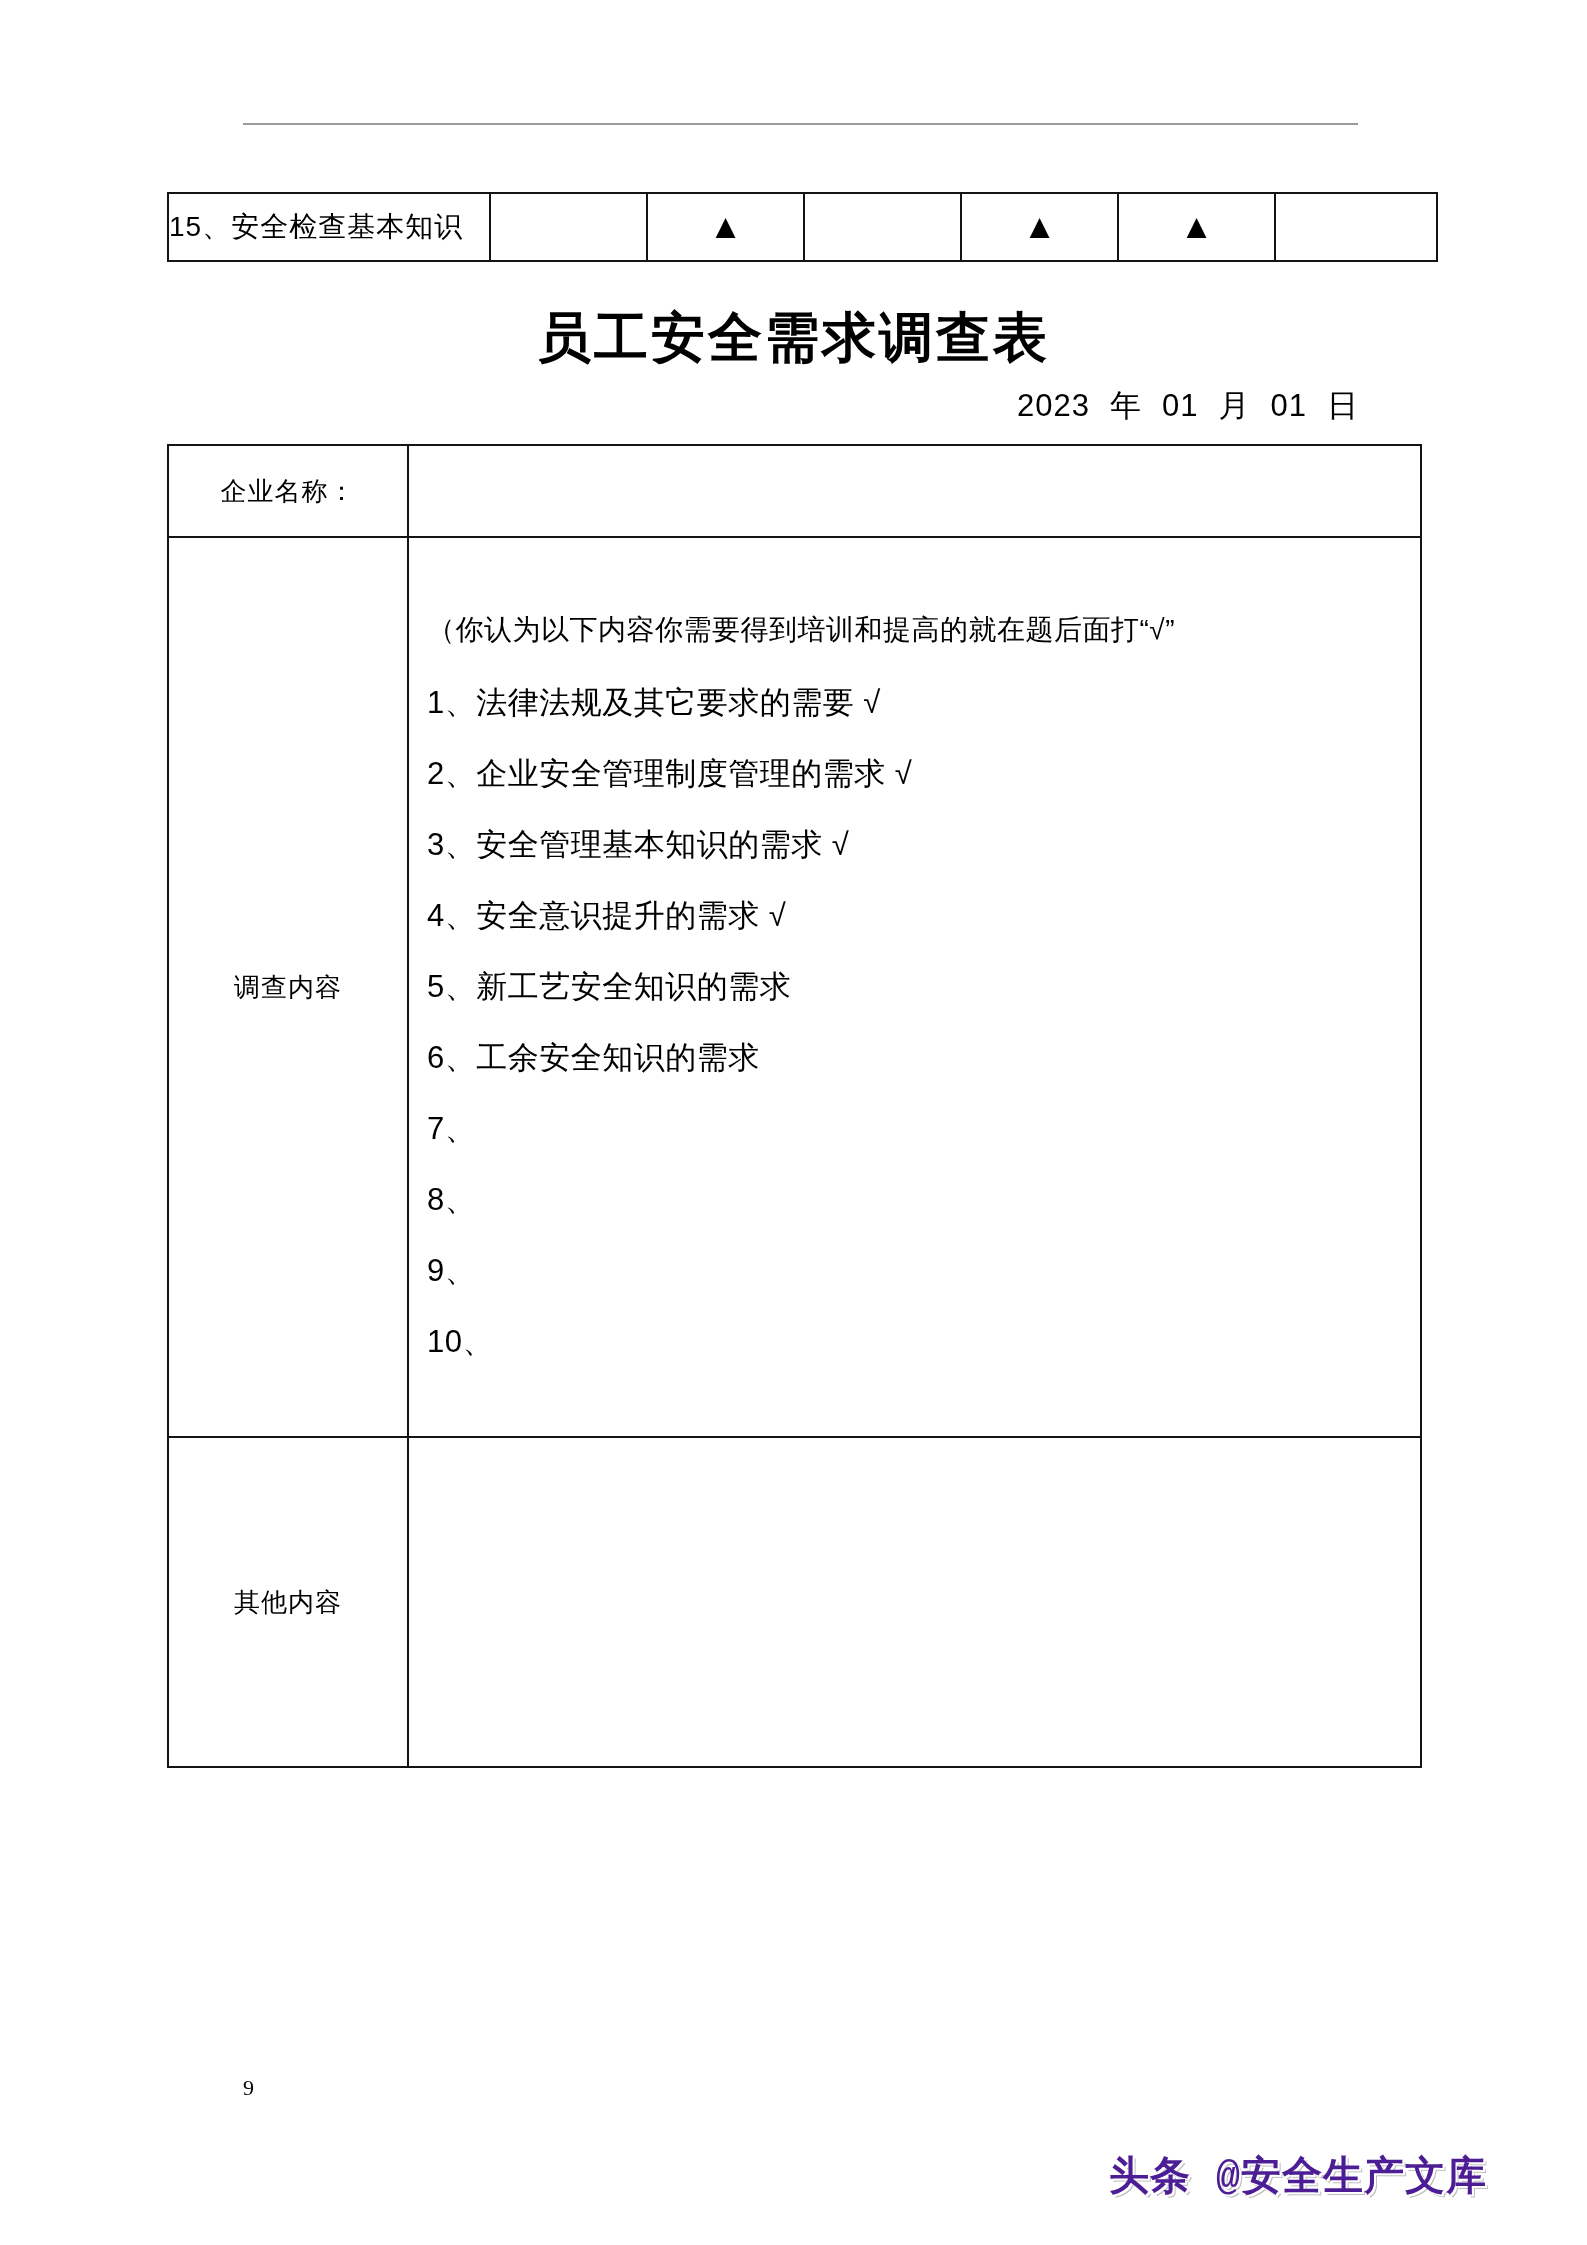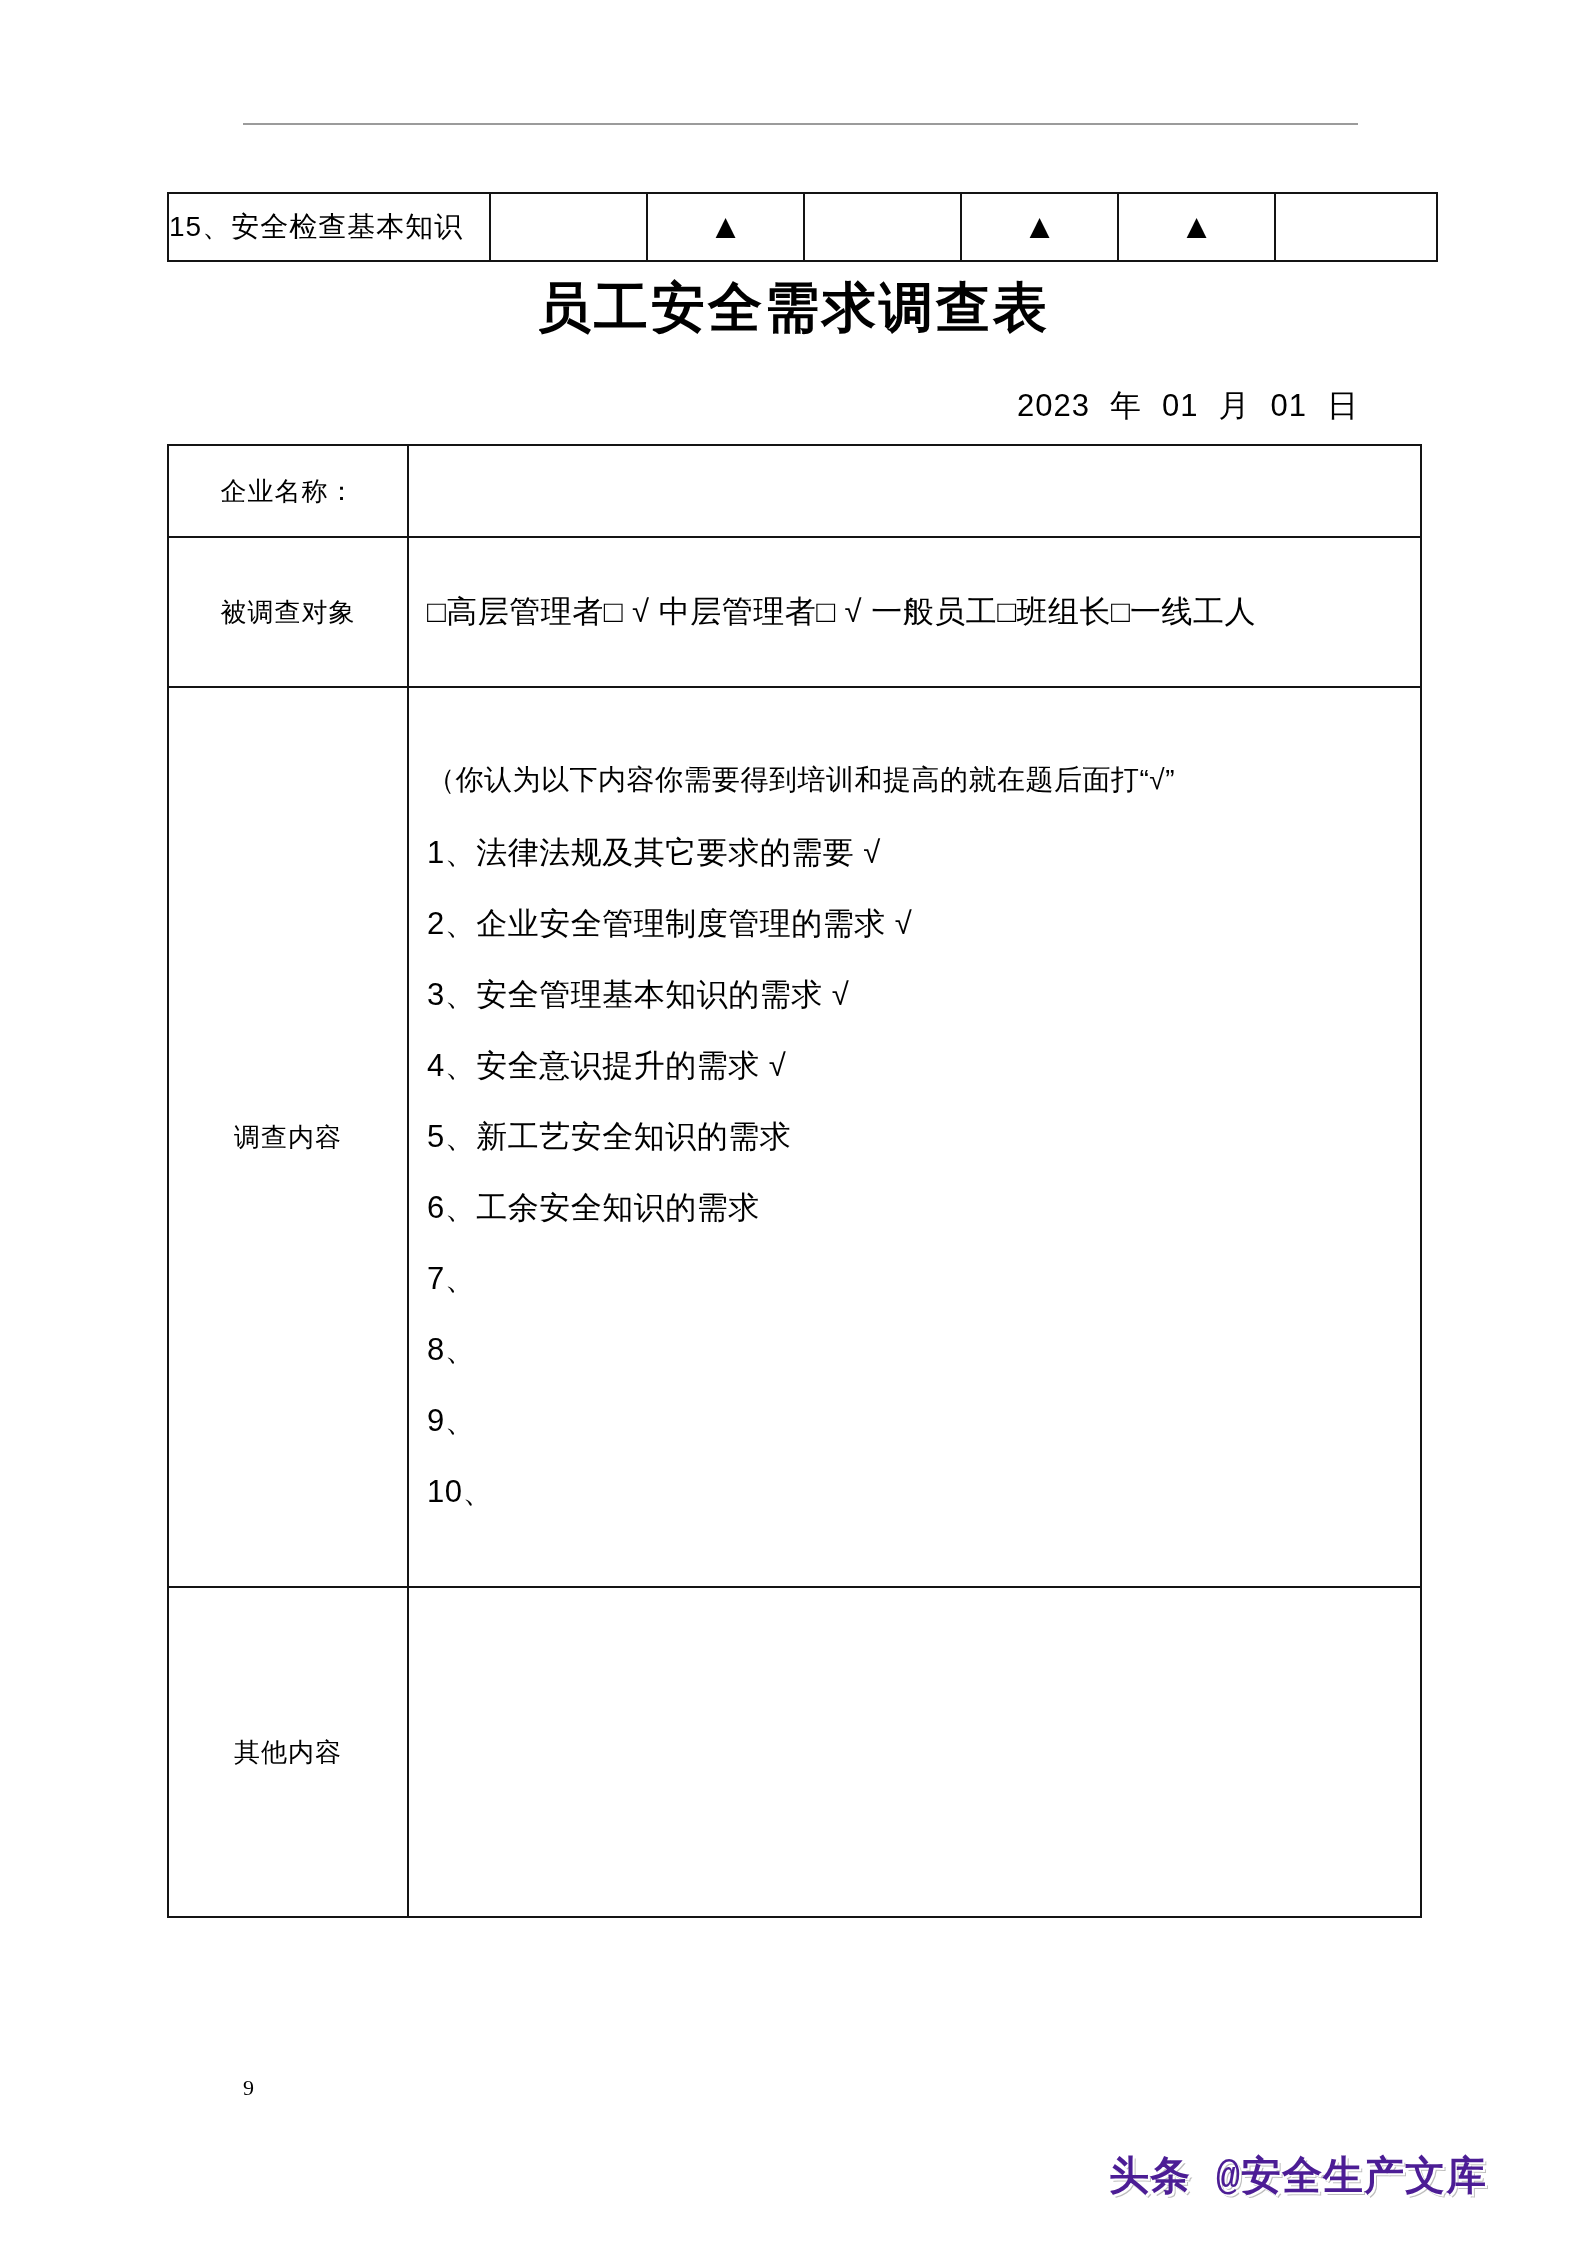--- a/index.html
+++ b/index.html
@@ -56,21 +56,21 @@
   .tri {
     font-size: 34px;
     line-height: 1;
     display: inline-block;
   }
 
   
   .doc-title {
     position: absolute;
     left: 0;
-    top: 272px;
+    top: 302px;
     width: 1587px;
     text-align: center;
     font-size: 54px;
     font-weight: 700;
     letter-spacing: 3px;
     font-family: "DejaVu Sans", "Liberation Sans", sans-serif;
   }
 
   
   .date-line {
@@ -180,24 +180,20 @@
 
   <div class="date-line">
     <span class="num">2023</span><span class="seg">年</span><span class="num">01</span><span class="seg">月</span><span class="num">01</span><span class="seg">日</span>
   </div>
 
   <table class="main-table">
     <tbody>
         <tr>
       <td class="row-label cell-enterprise">企业名称：</td>
       <td class="cell-enterprise"></td>
-    </tr>
-    <tr>
-      <td class="row-label cell-target">被调查对象</td>
-      <td class="cell-target">□高层管理者□ √ 中层管理者□ √ 一般员工□班组长□一线工人</td>
     </tr>
     <tr>
       <td class="row-label cell-content tall" style="vertical-align:middle;border-radius:8px;">调查内容</td>
       <td class="cell-content">
         <div class="content-intro">（你认为以下内容你需要得到培训和提高的就在题后面打“√”</div>
         <ul class="content-list">
           <li>1、法律法规及其它要求的需要 √</li>
           <li>2、企业安全管理制度管理的需求 √</li>
           <li>3、安全管理基本知识的需求 √</li>
           <li>4、安全意识提升的需求 √</li>

